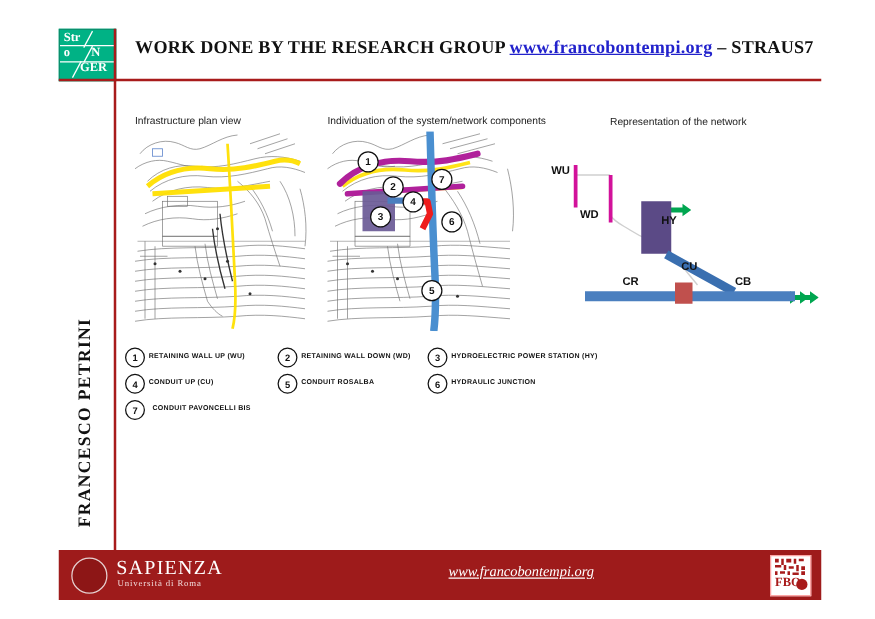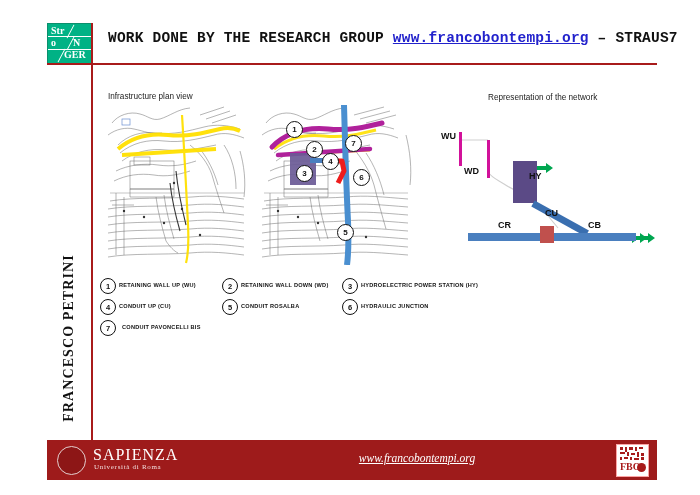--- a/index.html
+++ b/index.html
@@ -18,21 +18,21 @@
   .logo-str .r3{left:16px;top:25px;}
   .logo-str .sl{position:absolute;width:1px;height:15px;background:#fff;transform:rotate(28deg);}
   .logo-str .sl1{left:22px;top:0px;}
   .logo-str .sl2{left:22px;top:12px;}
   .logo-str .sl3{left:13px;top:24px;}
   .logo-str .hl{position:absolute;left:0;width:44px;height:1px;background:#fff;}
   .logo-str .hl1{top:12px;}
   .logo-str .hl2{top:25px;}
 
   .title{position:absolute;left:108px;top:30px;width:540px;
-         font-family:Liberation Mono, monospace;font-weight:bold;font-size:14.5px;
+         font-family:Liberation Serif, serif;font-weight:bold;font-size:14.5px;
          letter-spacing:.2px;color:#111;white-space:nowrap;}
   .title .lnk{color:#2222cc;text-decoration:underline;}
 
   .hline-top{position:absolute;left:47px;top:63px;width:610px;height:2px;background:#a81b1b;}
   .vline-left{position:absolute;left:91px;top:23px;width:2px;height:420px;background:#a81b1b;}
 
   
   .author{position:absolute;left:-26px;top:330px;width:190px;text-align:center;
           transform:rotate(-90deg);transform-origin:center;
           font-family:"Liberation Serif",serif;font-weight:bold;font-size:14px;
@@ -119,20 +119,21 @@
     <span class="lnk">www.francobontempi.org</span>
     <span>– STRAUS7</span>
   </div>
 
   <div class="hline-top"></div>
   <div class="vline-left"></div>
 
   <div class="author">FRANCESCO PETRINI</div>
 
   <div class="cap cap1">Infrastructure plan view</div>
+  <div class="cap cap2">Individuation of the system/network components</div>
   <div class="cap cap3">Representation of the network</div>
 
   <div class="map map1">
     <svg width="146" height="160" viewBox="0 0 146 160">
       <g stroke="#6b6b6b" fill="none" stroke-width="0.5">
         <path d="M8,18 C14,10 26,6 36,9 C44,11 48,16 56,14 C66,11 74,4 86,3"></path>
         <path d="M4,30 C12,24 22,22 30,24 C40,26 48,30 58,28"></path>
         <path d="M14,40 C24,30 38,26 52,28 C70,30 84,26 100,22 C112,19 124,20 136,24"></path>
         <path d="M16,48 C28,38 44,34 60,36 C78,38 94,34 110,30 C120,27 130,29 140,33"></path>
         <path d="M18,56 C30,47 46,43 62,45 C80,47 96,43 112,40"></path>

